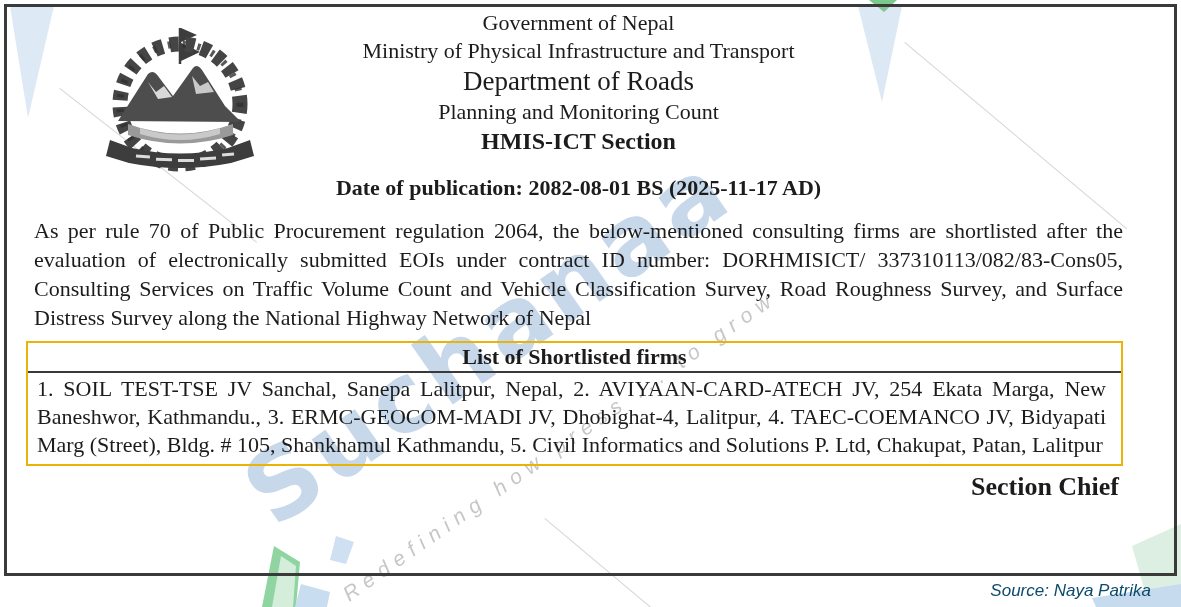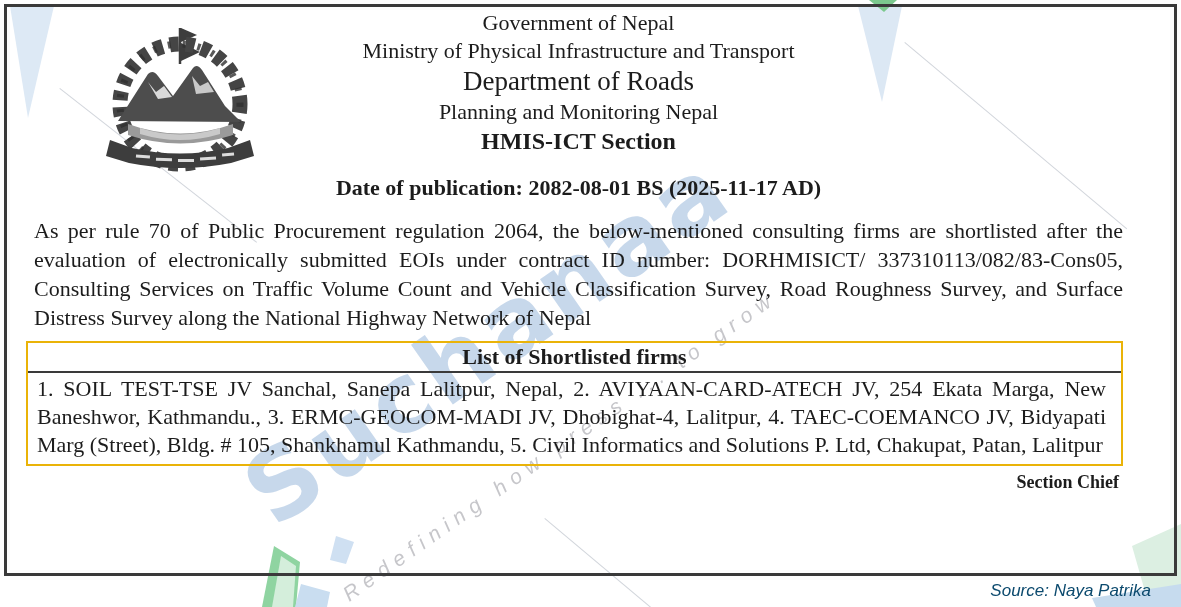--- a/index.html
+++ b/index.html
@@ -30,21 +30,21 @@
   .h-dor{font-size:27px;line-height:33px;font-weight:normal;}
   .h-hmis{font-size:24px;line-height:30px;font-weight:bold;}
   .date-line{font-size:22px;line-height:28px;font-weight:bold;margin-top:18px;}
   .subject-line{font-size:25px;line-height:30px;font-weight:bold;margin-top:8px;}
   .para{font-size:22px;line-height:29px;margin:14px 34px 0 34px;text-align:justify;text-align-last:left;}
   .listbox{margin:9px 34px 0 26px;border:2px solid #eab308;}
   .listbox-head{font-size:22px;font-weight:bold;text-align:center;
                 border-bottom:2px solid #3a3a3a;padding:1px 0;}
   .listbox-body{font-size:22px;line-height:28px;padding:2px 15px 5px 9px;
                 text-align:justify;text-align-last:left;}
-  .signature{font-size:18px;font-weight:bold;text-align:right;margin:6px 38px 0 0;padding-left:37px;}
+  .signature{font-size:26px;font-weight:bold;text-align:right;margin:6px 38px 0 0;padding-left:37px;}
   .source{position:absolute;right:30px;top:581px;z-index:2;
           font-family:"Liberation Sans",sans-serif;font-style:italic;font-size:17px;color:#0c4a6e;}
 </style>
 </head>
 <body>
 
 <div class="page">
 
   <svg class="wm-shapes" viewBox="0 0 1181 607">
     <polygon points="10,6 54,6 28,118" fill="#dde9f5"></polygon>
@@ -81,21 +81,21 @@
     <rect x="64" y="134" width="16" height="3" fill="#dcdcdc" transform="rotate(2 72 135)"></rect>
     <rect x="86" y="135" width="16" height="3" fill="#dcdcdc"></rect>
     <rect x="108" y="133" width="16" height="3" fill="#dcdcdc" transform="rotate(-3 116 134)"></rect>
     <rect x="130" y="129" width="12" height="3" fill="#dcdcdc" transform="rotate(-5 136 130)"></rect>
   </svg>
 
   <div class="content">
     <div class="center h-line">Government of Nepal</div>
     <div class="center h-line">Ministry of Physical Infrastructure and Transport</div>
     <div class="center h-dor">Department of Roads</div>
-    <div class="center h-line">Planning and Monitoring Nepal</div>
+    <div class="center h-line">Planning and Monitoring Count</div>
     <div class="center h-hmis">HMIS-ICT Section</div>
     <div class="center date-line">Date of publication: 2082-08-01 BS (2025-11-17 AD)</div>
     <div class="para">As per rule 70 of Public Procurement regulation 2064, the below-mentioned consulting firms are shortlisted after the evaluation of electronically submitted EOIs under contract ID number: DORHMISICT/ 337310113/082/83-Cons05, Consulting Services on Traffic Volume Count and Vehicle Classification Survey, Road Roughness Survey, and Surface Distress Survey along the National Highway Network of Nepal</div>
     <div class="listbox">
       <div class="listbox-head">List of Shortlisted firms</div>
       <div class="listbox-body">1. SOIL TEST-TSE JV Sanchal, Sanepa Lalitpur, Nepal, 2. AVIYAAN-CARD-ATECH JV, 254 Ekata Marga, New Baneshwor, Kathmandu., 3. ERMC-GEOCOM-MADI JV, Dhobighat-4, Lalitpur, 4. TAEC-COEMANCO JV, Bidyapati Marg (Street), Bldg. # 105, Shankhamul Kathmandu, 5. Civil Informatics and Solutions P. Ltd, Chakupat, Patan, Lalitpur</div>
     </div>
     <div class="signature">Section Chief</div>
   </div>
 

